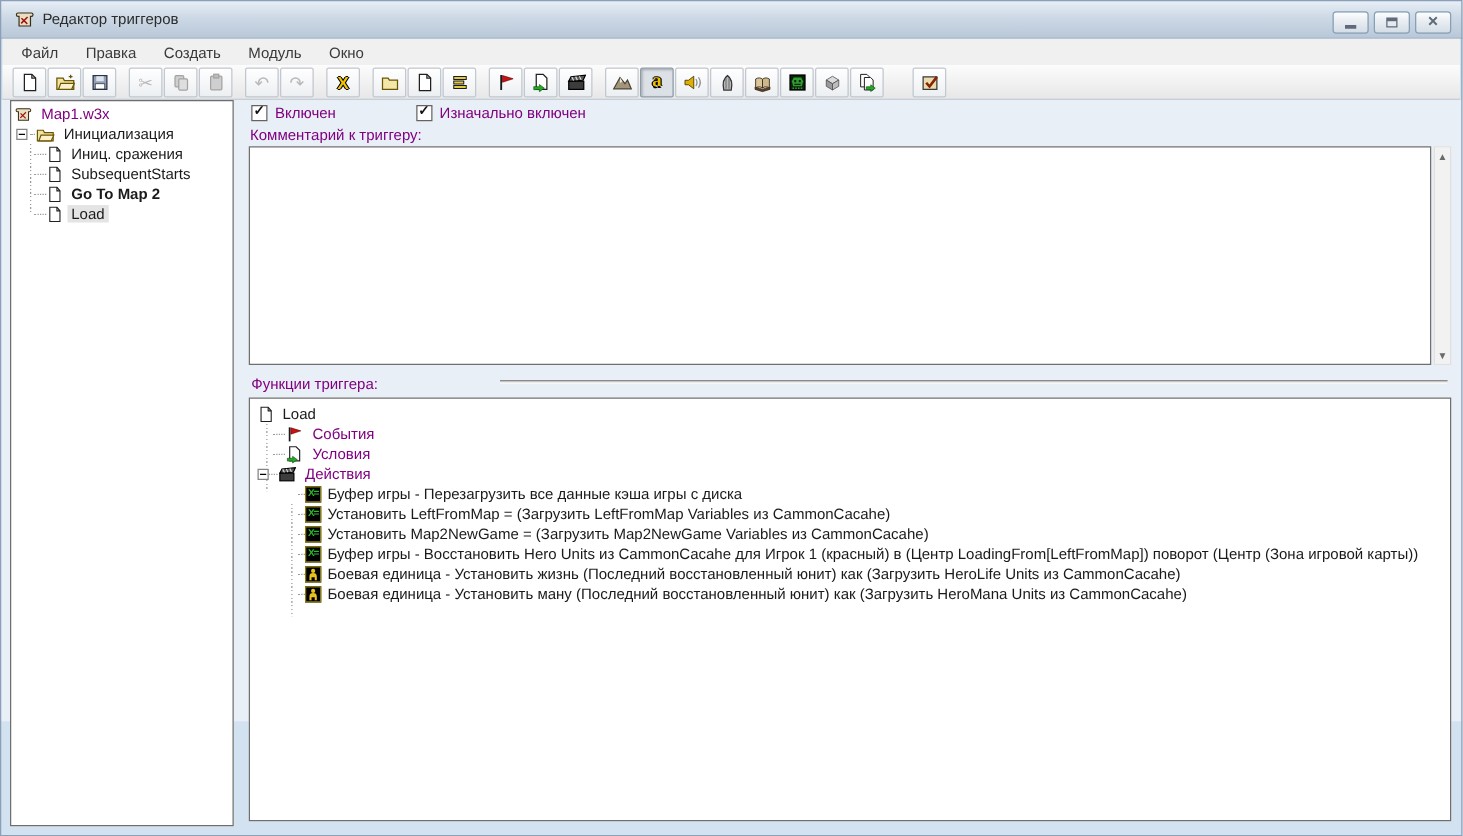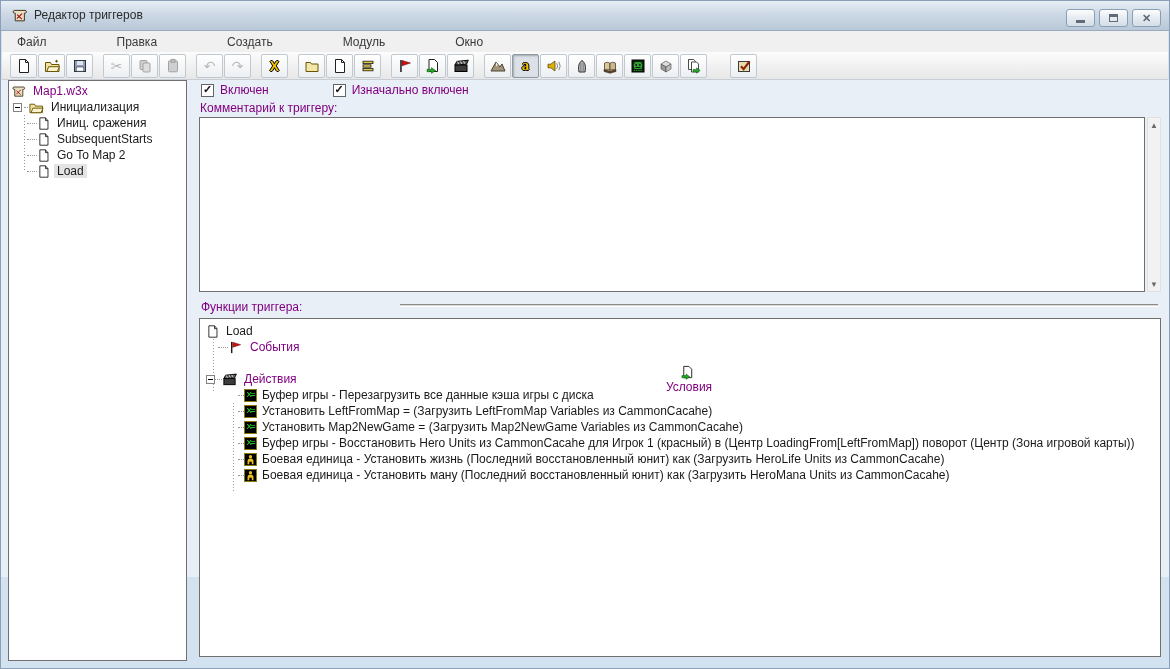--- a/index.html
+++ b/index.html
@@ -20,21 +20,21 @@
   .title-text { position:absolute; left:34px; top:8px; font-size:12px; color:#2c2c2c; }
   .win-controls { position:absolute; right:9px; top:9px; display:flex; gap:4px; }
   .win-btn { width:29px; height:18px; border:1px solid #87a0b8; border-radius:3px;
     background:linear-gradient(#fdfdfd,#e8edf2 45%,#d4dde6); display:flex; align-items:center; justify-content:center; }
   .glyph-min { width:9px; height:3px; background:#5f6b7a; margin-top:7px; }
   .glyph-max { width:9px; height:8px; border:1px solid #5f6b7a; border-top:3px solid #5f6b7a; }
   .glyph-close { font-size:11px; font-weight:bold; color:#5f6b7a; line-height:1; }
 
   
   .menubar { position:absolute; left:2px; right:2px; top:31px; height:21px;
-    background:#f0f0f0; display:flex; align-items:center; padding-left:4px;gap:48px; }
+    background:#f0f0f0; display:flex; align-items:center; padding-left:4px; }
   .menu-item { padding:2px 11px; color:#3a3a3a; }
 
   
   .toolbar { position:absolute; left:2px; right:2px; top:52px; height:28px;
     background:linear-gradient(#fcfcfc,#e7e7e7); border-bottom:1px solid #c7ced6;
     display:flex; align-items:center; padding-left:8px; }
   .tb-btn { width:27px; height:24px; margin-right:1px; border:1px solid #c2c8cf; border-radius:2px;
     background:linear-gradient(#ffffff,#eceff2); display:flex; align-items:center; justify-content:center; }
   .tb-btn.pressed { background:#dbe1e7; border-color:#8d9aa8; box-shadow:inset 1px 1px 2px rgba(0,0,0,.25); }
   .tb-gap { width:9px; }
@@ -307,21 +307,21 @@
     <div class="trow" style="padding-left:16px;">
       <span class="dotstub"></span>
       <span class="ticon">
         <svg width="13" height="15" viewBox="0 0 16 16">
             <path d="M3.5 1h7l3 3.5V15h-10z" fill="#fff" stroke="#202020" stroke-width="1.1"></path>
             <path d="M10.5 1v3.5h3" fill="none" stroke="#202020" stroke-width="1.1"></path>
           </svg>
       </span>
       <span class="lbl">SubsequentStarts</span>
     </div>
-    <div class="trow" style="padding-left:16px;">
+    <div class="trow" style="padding-left:16px;font-weight:bold;">
       <span class="dotstub"></span>
       <span class="ticon">
         <svg width="13" height="15" viewBox="0 0 16 16">
             <path d="M3.5 1h7l3 3.5V15h-10z" fill="#fff" stroke="#202020" stroke-width="1.1"></path>
             <path d="M10.5 1v3.5h3" fill="none" stroke="#202020" stroke-width="1.1"></path>
           </svg>
       </span>
       <span class="lbl">Go To Map 2</span>
     </div>
     <div class="trow sel" style="padding-left:16px;">
@@ -376,21 +376,21 @@
         <span class="dotstub"></span>
         <span class="ticon">
           <svg width="15" height="15" viewBox="0 0 16 16">
               <rect x="3.2" y="2" width="1.5" height="12" fill="#1a1a1a"></rect>
               <path d="M5 2.4l8.5 2.6L5 7.8z" fill="#cc1111" stroke="#5a0000" stroke-width="0.5"></path>
             </svg>
         </span>
         <span class="lbl purple">События</span>
       </div>
 
-      <div class="trow" style="padding-left:14px;flex-direction:column;">
+      <div class="trow" style="padding-left:14px;">
         <span class="dotstub"></span>
         <span class="ticon">
           <svg width="15" height="15" viewBox="0 0 16 16">
               <path d="M4 1.5h5.5l3 3v9H4z" fill="#fff" stroke="#202020"></path>
               <path d="M2 11.3h4.5V9.6l4 2.9-4 2.9v-1.7H2z" fill="#22aa22" stroke="#0a4a0a" stroke-width="0.5"></path>
             </svg>
         </span>
         <span class="lbl purple">Условия</span>
       </div>
 

